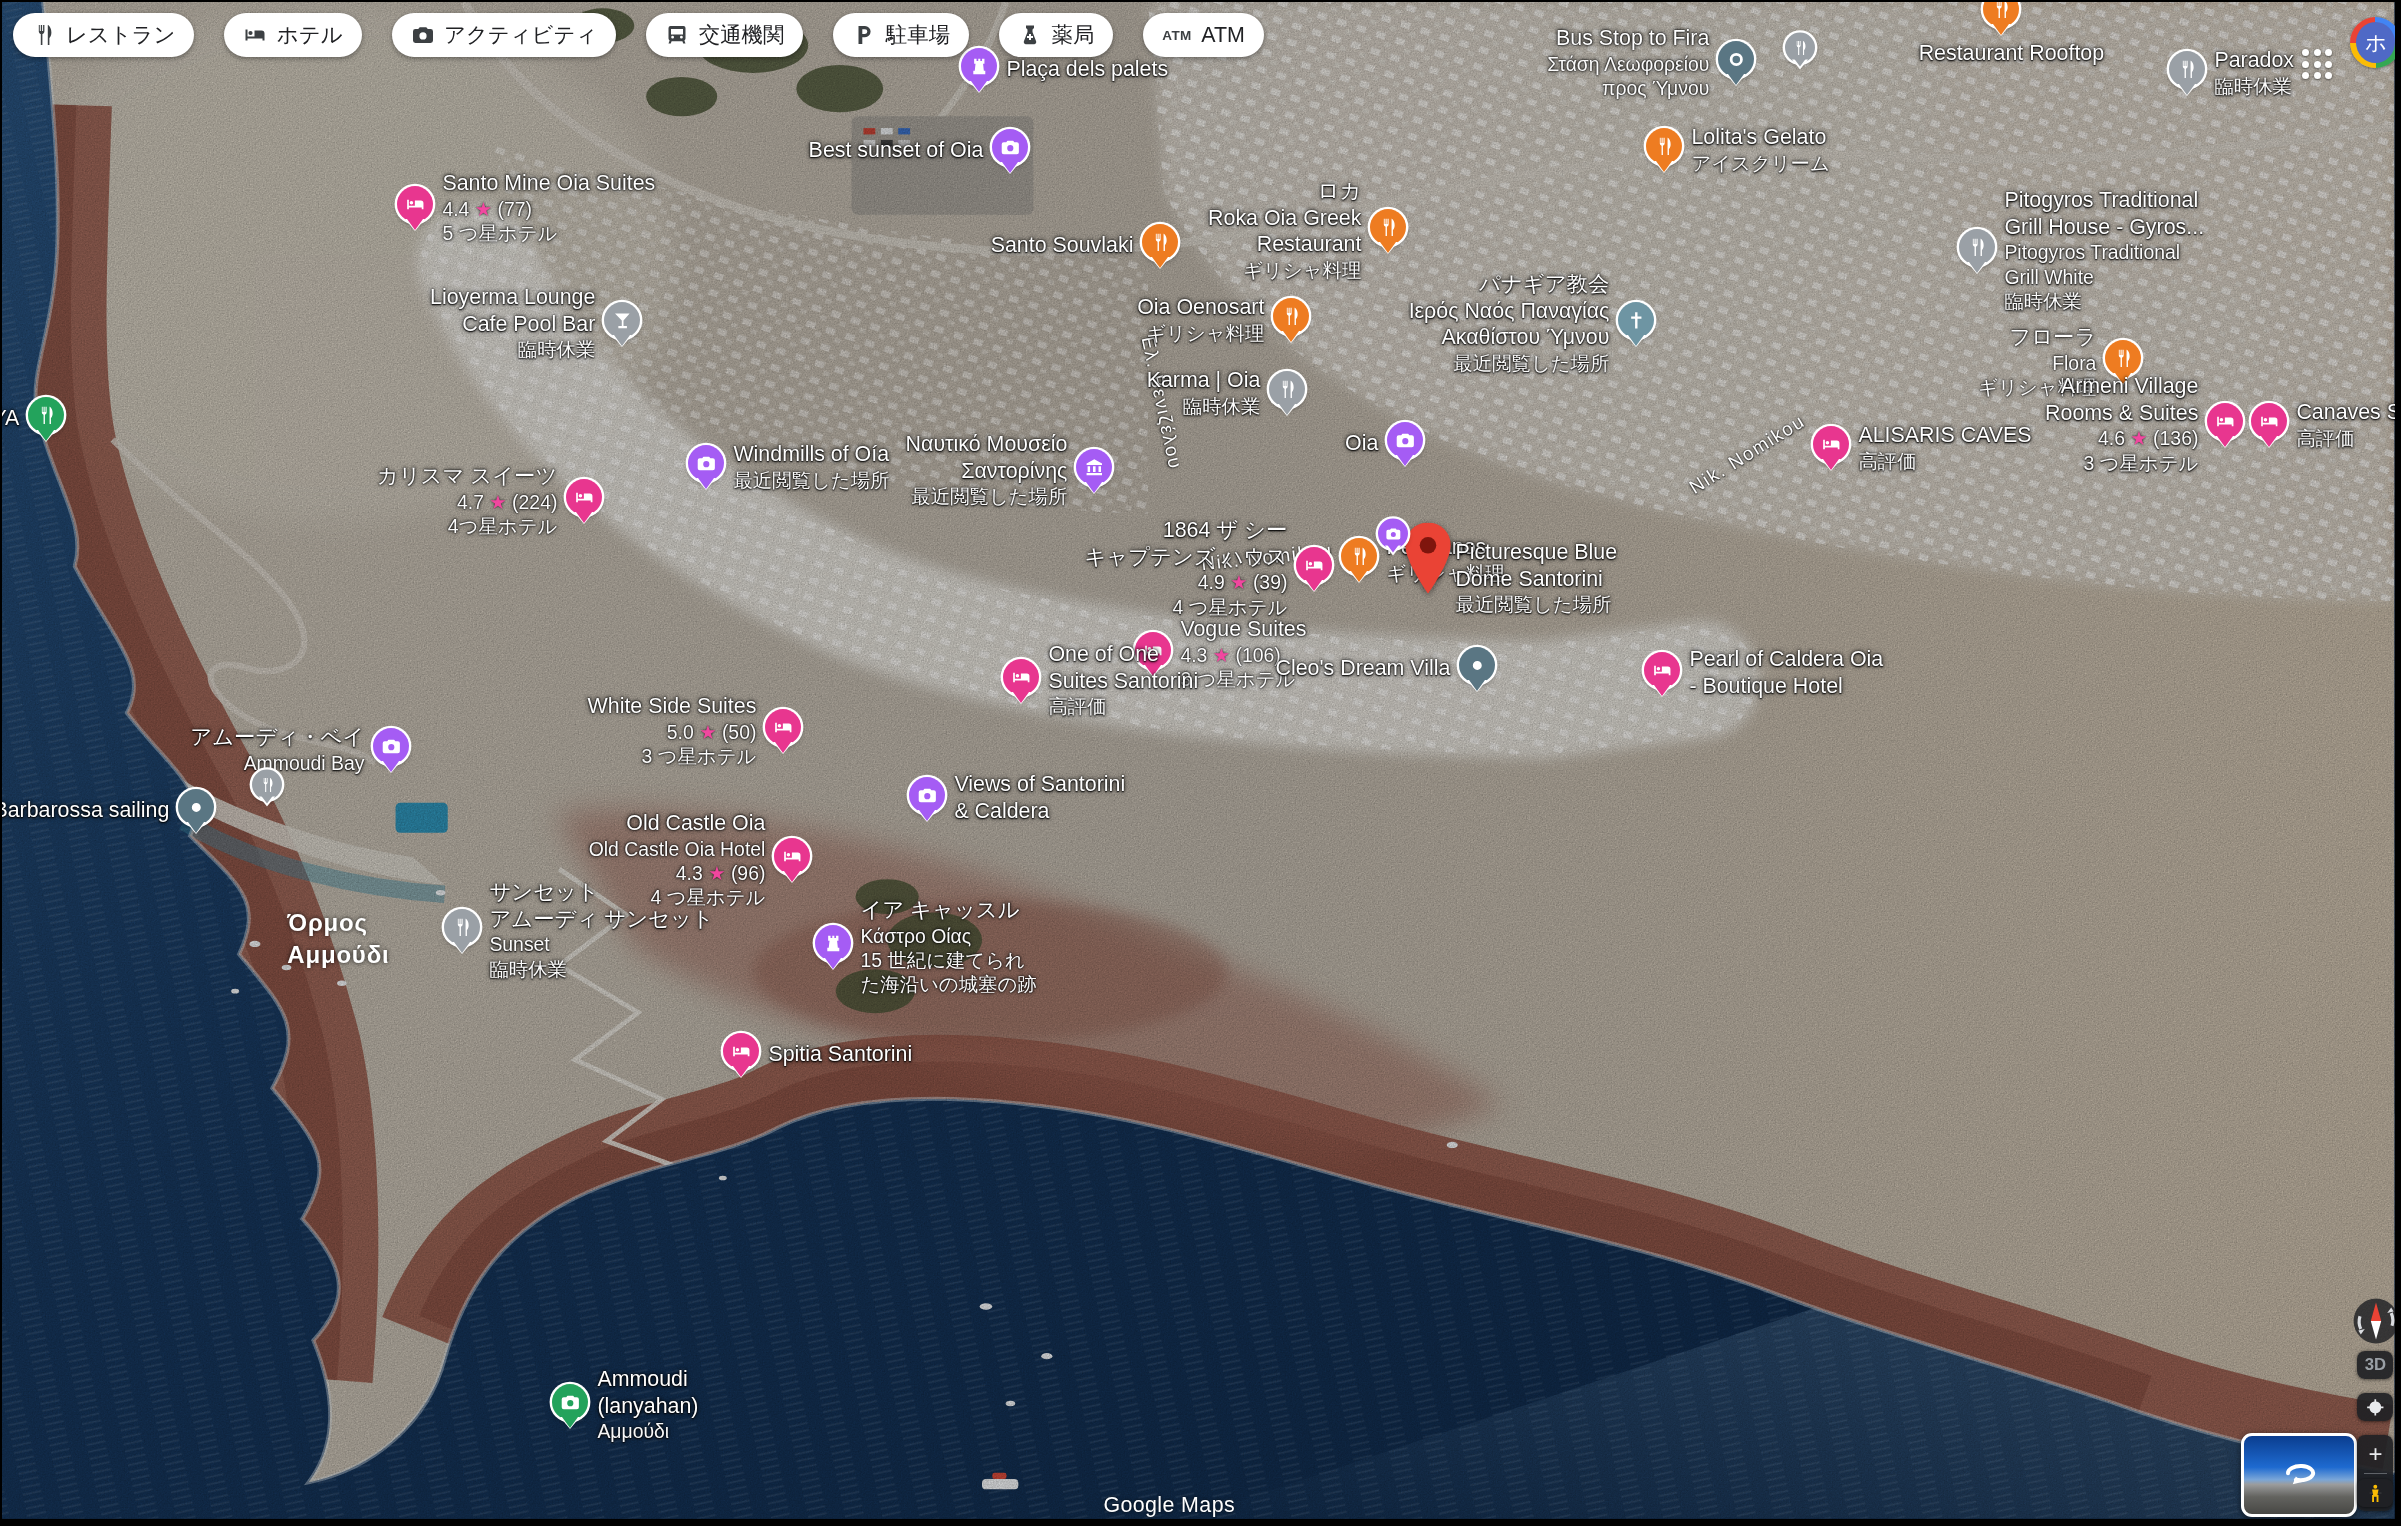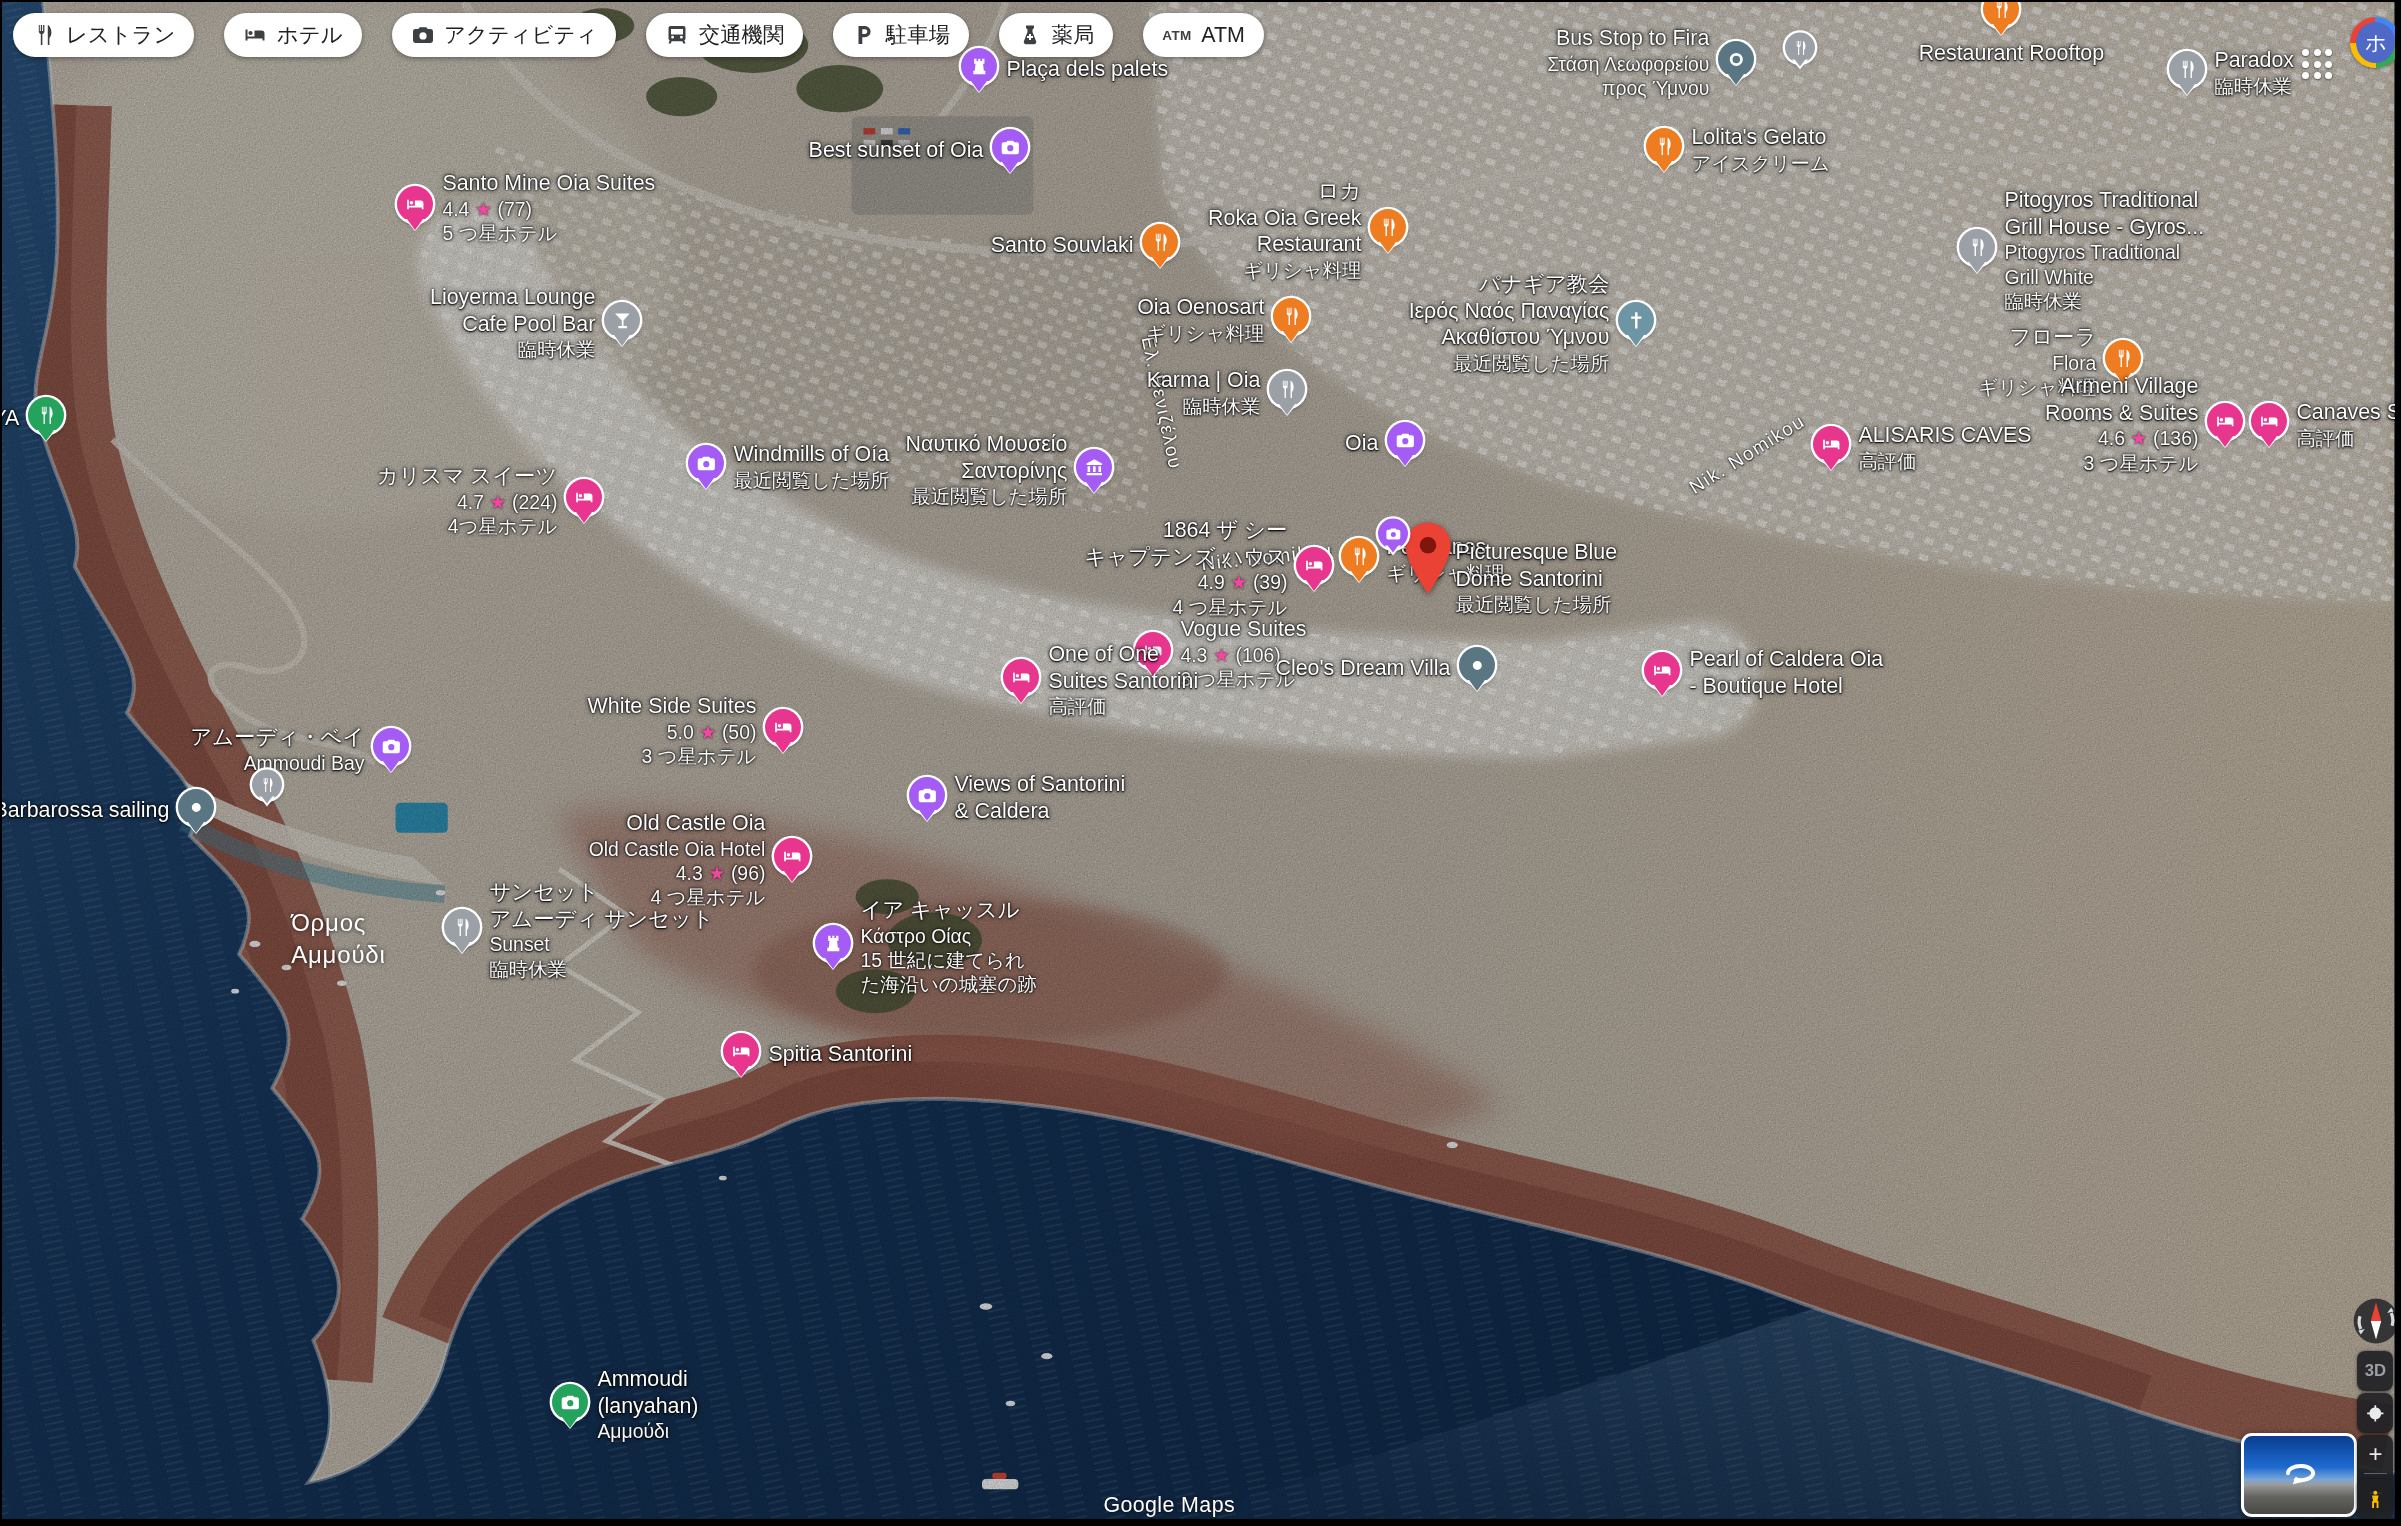--- a/index.html
+++ b/index.html
@@ -53,21 +53,21 @@
 
   .street{position:absolute;color:#fff;font:400 19px/1 "Liberation Sans","DejaVu Sans",sans-serif;
           letter-spacing:1.6px;text-shadow:0 0 3.2px rgba(0,0,0,.9),0 0.8px 1.6px rgba(0,0,0,.9);
           white-space:nowrap;z-index:15;}
   .area{position:absolute;color:#fff;font:400 24px/1.3 "Liberation Sans","DejaVu Sans",sans-serif;
         letter-spacing:0.8px;text-shadow:0 0 4px rgba(0,0,0,.85);z-index:15;}
 
   
   .ctl{position:absolute;z-index:40;}
   .compass{left:2350px;top:1295px;width:48px;height:48px;cursor:pointer;background:none;border:none;padding:0;}
-  .sqbtn{width:36px;height:40px;border-radius:8px;background:rgba(32,33,36,.92);border:none;cursor:pointer;
+  .sqbtn{width:36px;height:28px;border-radius:8px;background:rgba(32,33,36,.92);border:none;cursor:pointer;
          display:flex;align-items:center;justify-content:center;box-shadow:0 0.8px 3.2px rgba(0,0,0,.5);}
   .btn-3d{left:2355px;top:1349px;font:700 16.7px "Liberation Sans",sans-serif;color:#9aa0a6;}
   .btn-loc{left:2355px;top:1391px;}
   .btn-loc svg{width:20.6px;height:20.6px;fill:#e8eaed;}
   .zoompill{left:2355px;top:1433px;width:36px;height:76px;border-radius:8px;background:rgba(32,33,36,.92);
             display:flex;flex-direction:column;box-shadow:0 0.8px 3.2px rgba(0,0,0,.5);}
   .zoompill button{flex:1;background:none;border:none;color:#e8eaed;font:400 24px/1 "Liberation Sans",sans-serif;cursor:pointer;}
   .zoompill .div{height:1.6px;margin:0 6.3px;background:#5f6368;}
   .btn-peg{left:2355px;top:1477px;}
   .btn-peg svg{width:20.6px;height:20.6px;fill:#FBBC04;}
@@ -717,21 +717,21 @@
             <div class="l s">Αμμούδι</div>
           </div>
         </div>
       </div>
     <div id="streets-layer">
         <div class="street" style="left: 1265px; top: 555px; transform: translate(-50%, -50%) rotate(-6deg);">Nik. Nomikou</div>
         <div class="street" style="left: 1745px; top: 452px; transform: translate(-50%, -50%) rotate(-32deg);">Nik. Nomikou</div>
         <div class="street" style="left: 1160px; top: 401px; transform: translate(-50%, -50%) rotate(78deg);">Ελ. Βενιζέλου</div>
       </div>
     <div id="areas-layer">
-        <div class="area" style="left: 336px; top: 936px; transform: translate(-50%, -50%);">
+        <div class="area" style="left: 336px; top: 936px; transform: translate(-50%, -50%); font-weight: bold;">
           <div>Όρμος</div>
           <div>Αμμούδι</div>
         </div>
       </div>
 
     <div class="toolbar" id="toolbar">
         <button class="tb">
           <svg viewBox="0 0 30 30" width="24" height="24">
             <use href="#i-restaurant"></use>
           </svg>

